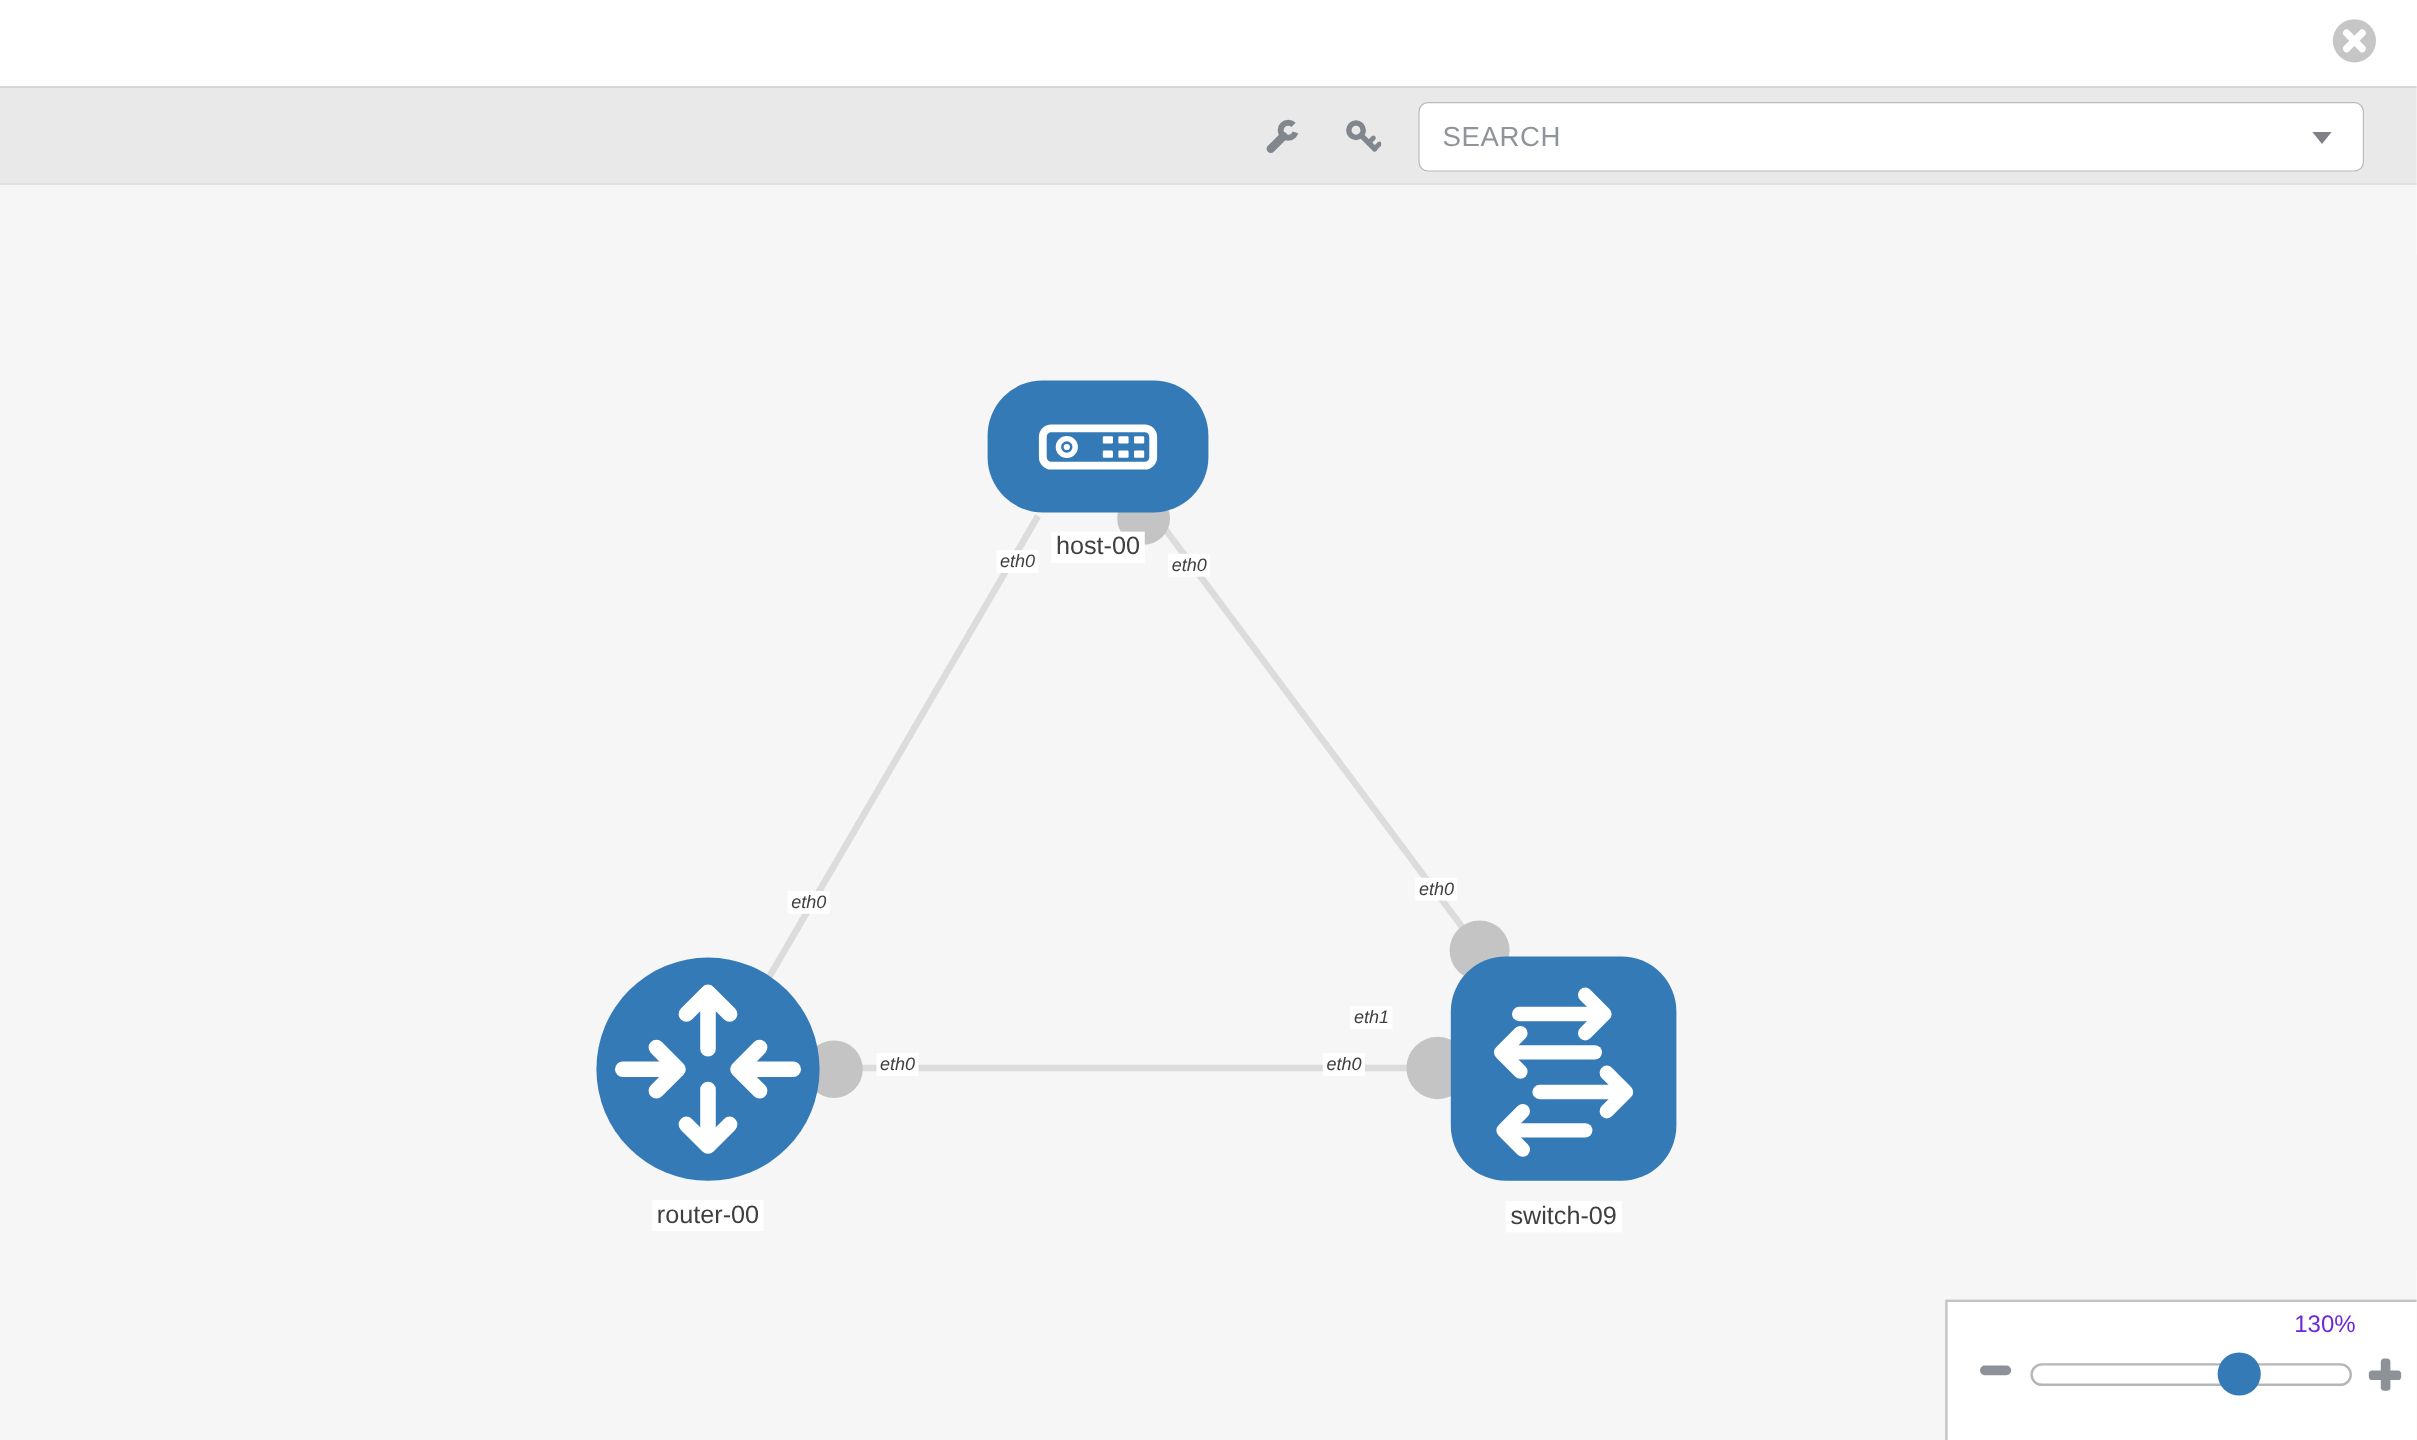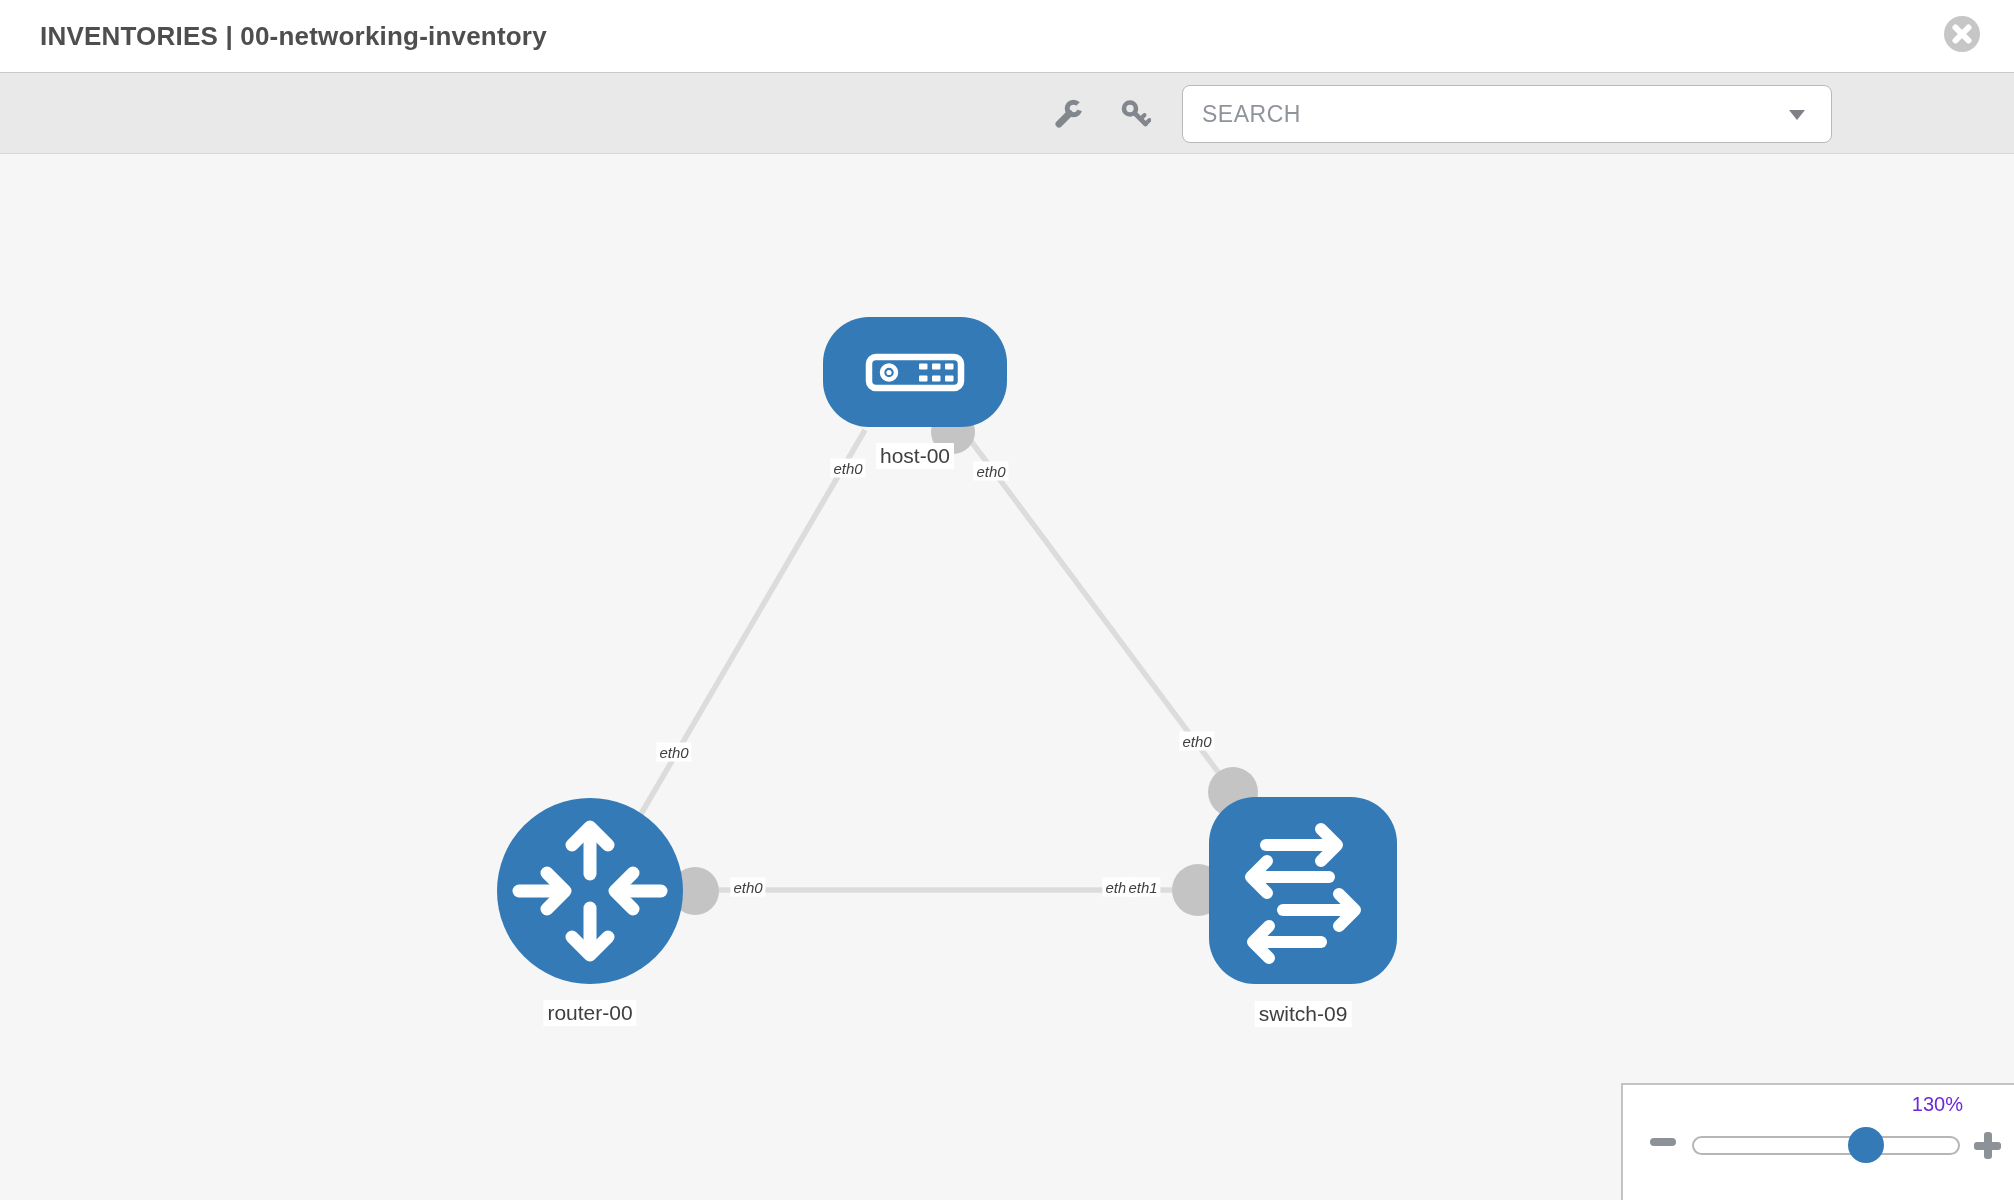--- a/index.html
+++ b/index.html
@@ -55,21 +55,20 @@
     background:transparent; border:none; cursor:pointer; padding:0; }
   .zoom-plus::before { content:""; position:absolute; left:0; top:9.5px; width:27px;
     height:8px; border-radius:3px; background:#8d9298; }
   .zoom-plus::after { content:""; position:absolute; left:9.5px; top:0; width:8px;
     height:27px; border-radius:3px; background:#8d9298; }
 </style>
 </head>
 <body>
 
 <div class="app-header">
-  <div class="app-title">INVENTORIES | 00-networking-inventory</div>
   <button class="close-btn">
     <span>
       <svg width="38" height="38" viewBox="0 0 38 38">
         <circle cx="19" cy="19" r="18" fill="#c6c6c6"></circle>
         <path d="M12.5 12.5 L25.5 25.5 M25.5 12.5 L12.5 25.5" stroke="#fff" stroke-width="6" stroke-linecap="round"></path>
       </svg>
     </span>
   </button>
 </div>
 
@@ -89,21 +88,21 @@
     <span>
       <svg width="32" height="32" viewBox="0 0 32 32">
         <circle cx="11" cy="10.5" r="6" fill="none" stroke="#82868d" stroke-width="4.6"></circle>
         <path d="M15.5 15 L26.5 26" stroke="#82868d" stroke-width="4.6" stroke-linecap="round"></path>
         <path d="M21.5 21 L25.5 17" stroke="#82868d" stroke-width="4" stroke-linecap="round"></path>
         <path d="M26.5 26 L30.5 22" stroke="#82868d" stroke-width="4" stroke-linecap="round"></path>
       </svg>
     </span>
   </button>
 
-  <div class="dd-box" style="left:1182px; width:650px;">
+  <div class="dd-box" style="left:1182px; width:788px;">
     <span class="dd-label">SEARCH</span>
     <span class="chev"></span>
   </div>
 </div>
 
 <div class="canvas">
 
   <svg class="net-svg" width="2014" height="1046" viewBox="0 0 2014 1046">
     <line x1="865" y1="276" x2="641" y2="660" stroke="#dcdcdc" stroke-width="5.5"></line>
     <line x1="962" y1="275" x2="1233" y2="638" stroke="#dcdcdc" stroke-width="5.5"></line>
@@ -163,21 +162,21 @@
   <span class="g-label name-label" style="left:915px; top:302px;">host-00</span>
   <span class="g-label name-label" style="left:590px; top:859px;text-align:right;">router-00</span>
   <span class="g-label name-label" style="left:1303px; top:860px;">switch-09</span>
 
   <span class="g-label iface-label" style="left:848px;  top:314px;">eth0</span>
   <span class="g-label iface-label" style="left:991px;  top:317px;">eth0</span>
   <span class="g-label iface-label" style="left:674px;  top:598px;">eth0</span>
   <span class="g-label iface-label" style="left:1197px; top:587px;">eth0</span>
   <span class="g-label iface-label" style="left:748px;  top:733px;">eth0</span>
   <span class="g-label iface-label" style="left:1120px; top:733px; z-index:5;">eth0</span>
-  <span class="g-label iface-label" style="left:1143px; top:733px; z-index:6;">eth1</span>
+  <span class="g-label iface-label" style="left:1143px; top:694px; z-index:6;">eth1</span>
 
   <div class="zoom-panel">
     <div class="zoom-value">130%</div>
     <button class="zoom-minus"></button>
     <div class="zoom-track"></div>
     <div class="zoom-handle"></div>
     <button class="zoom-plus"></button>
   </div>
 
 </div>

